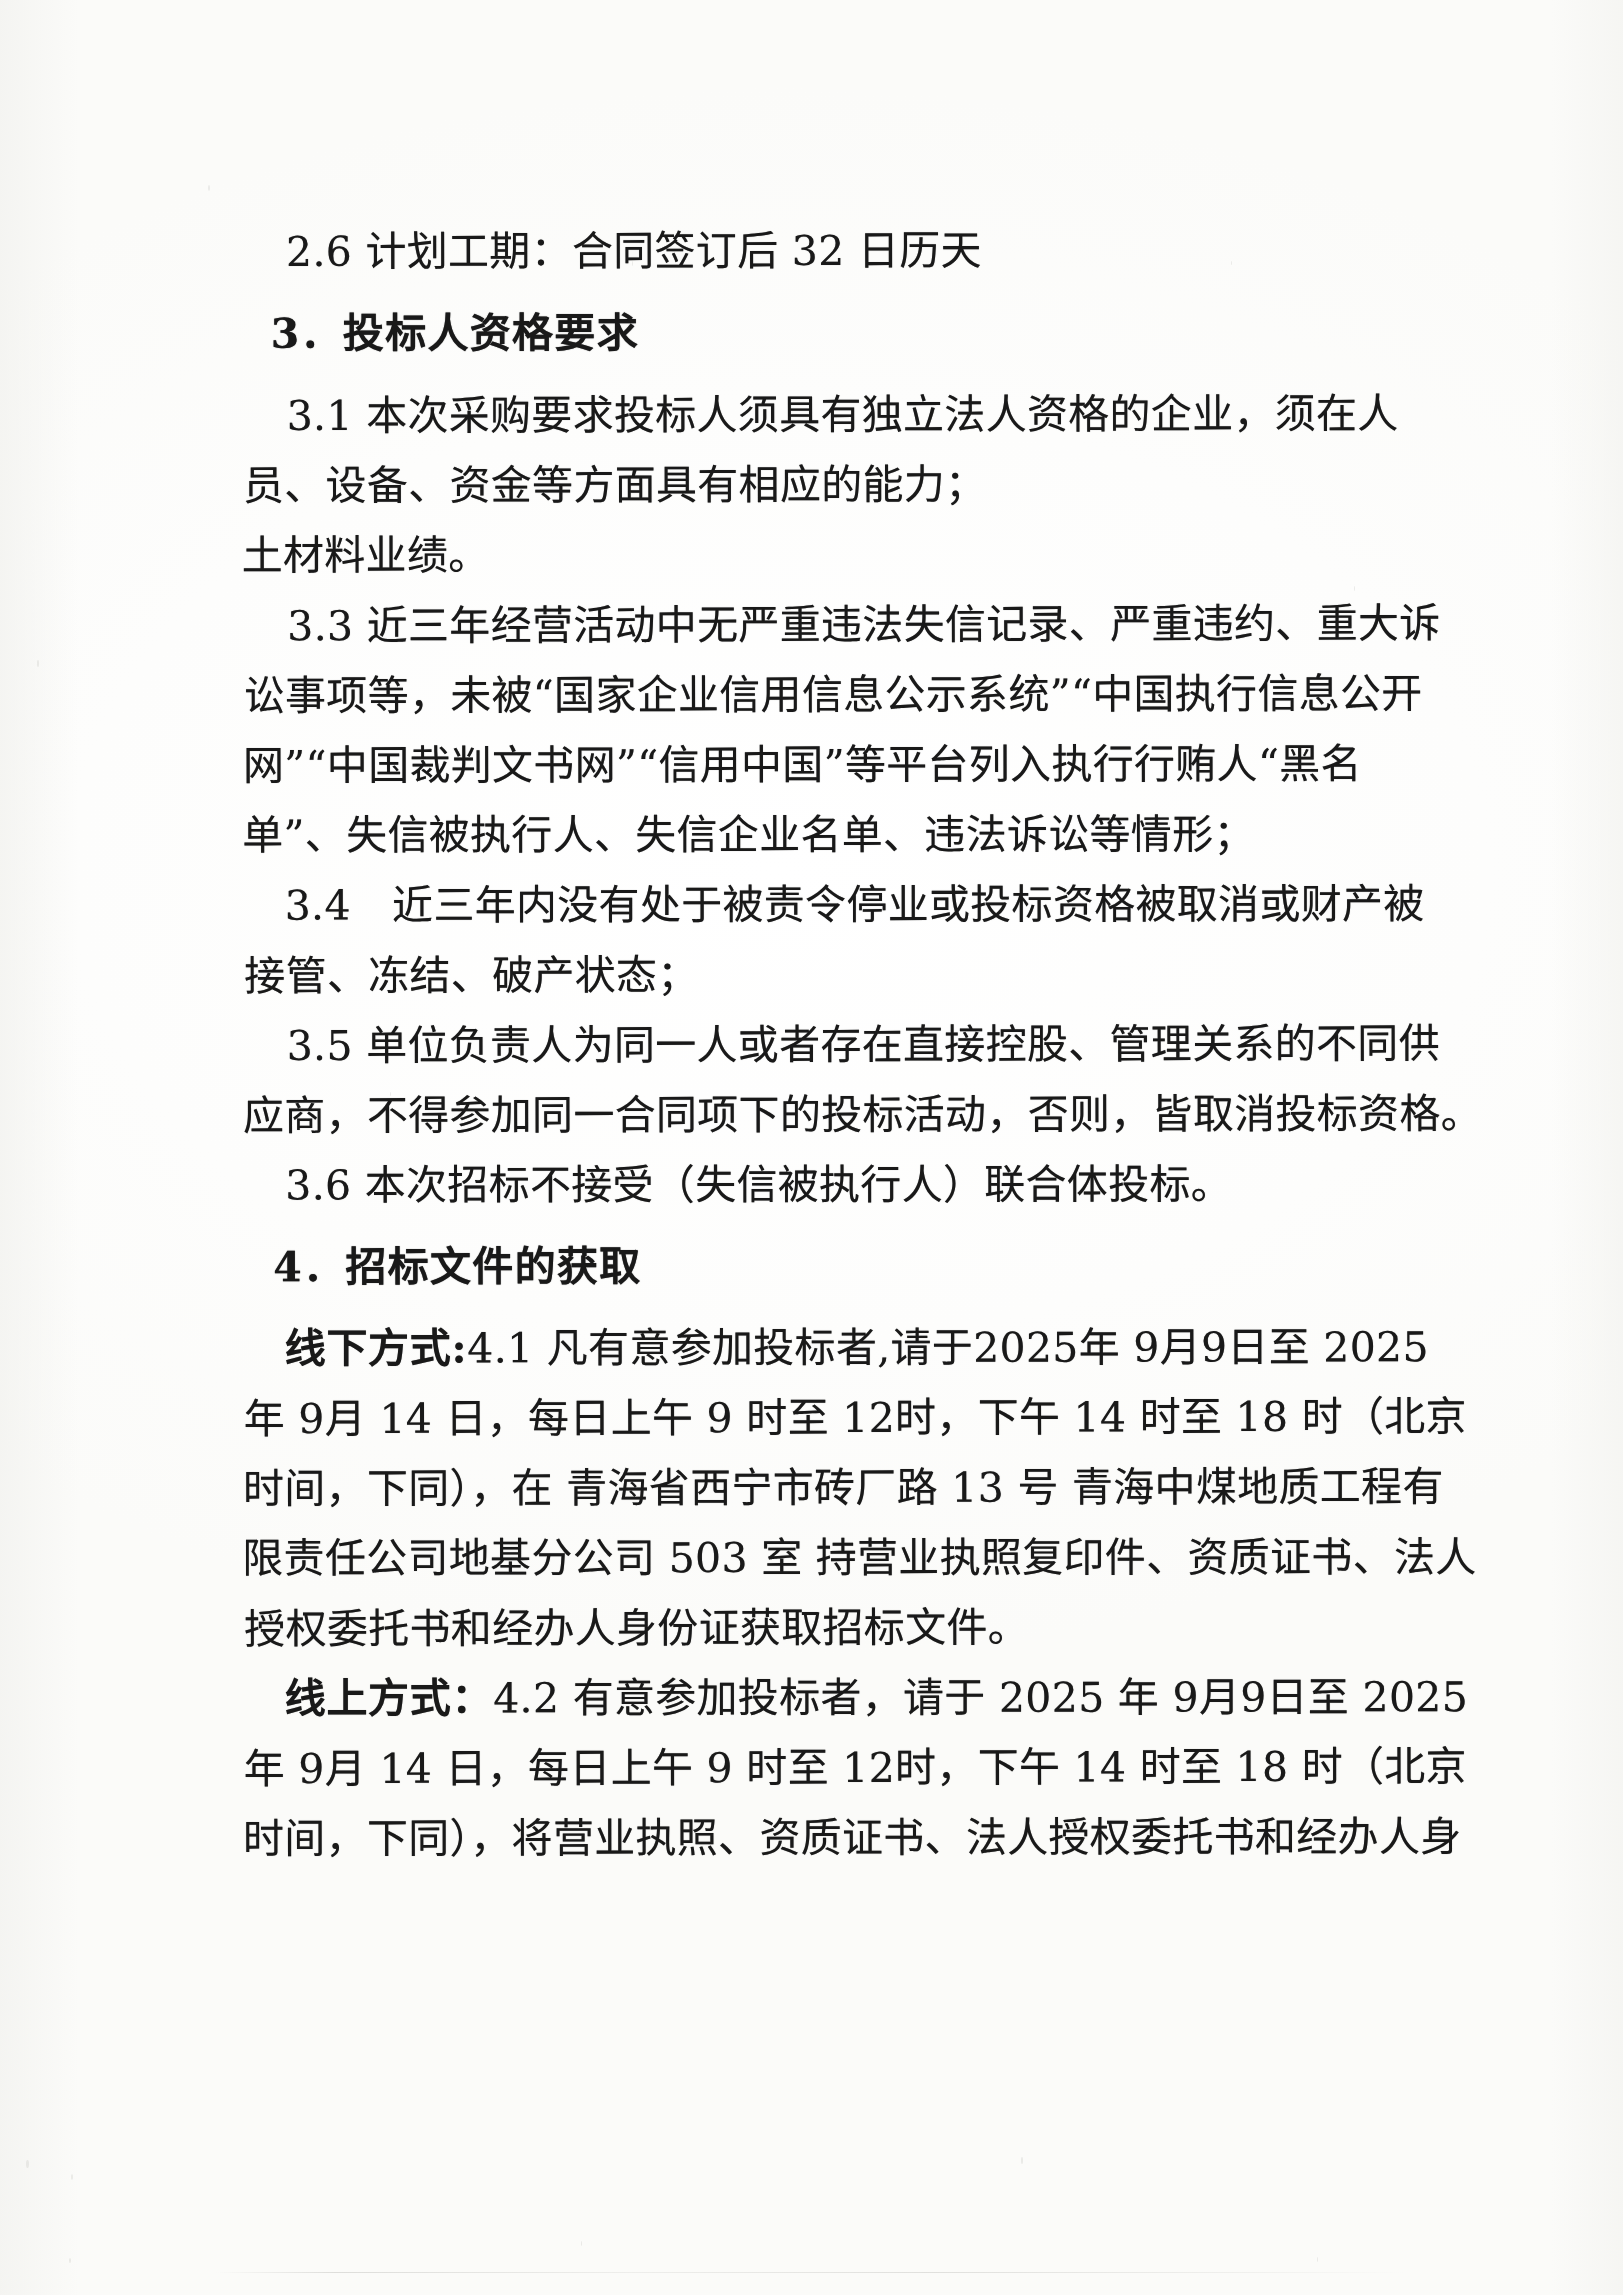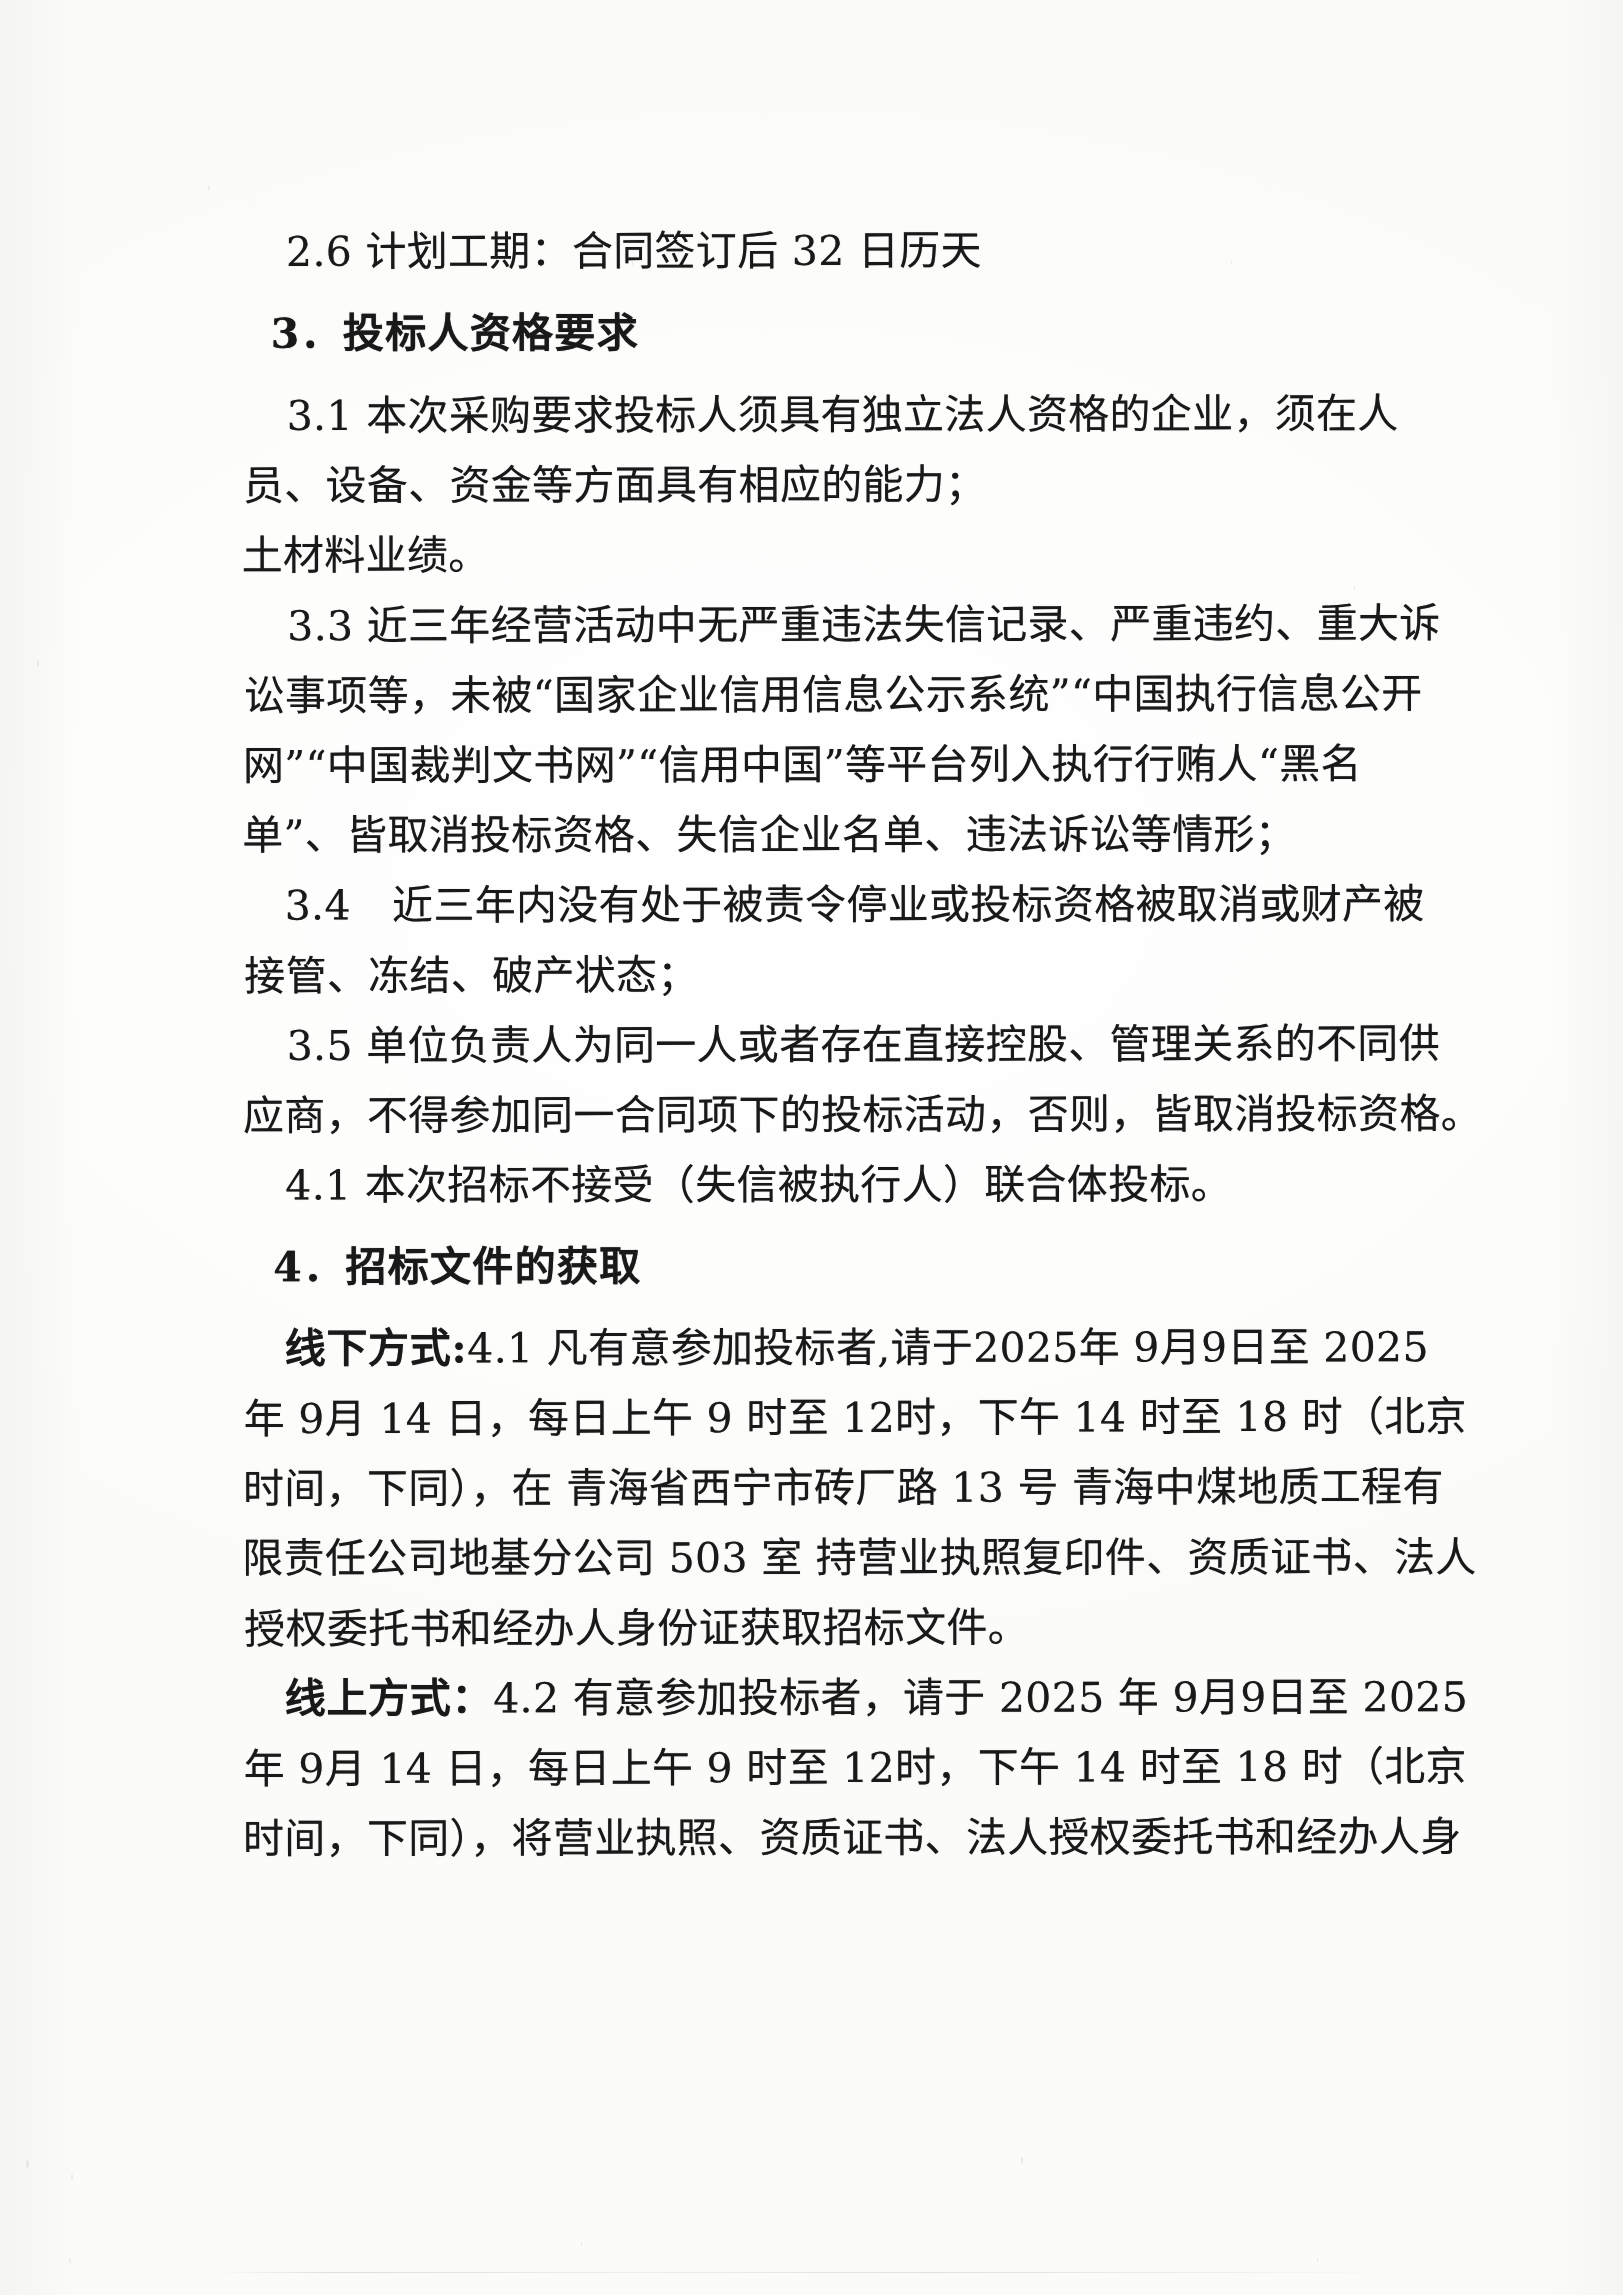--- a/index.html
+++ b/index.html
@@ -146,30 +146,30 @@
     <div class="gap-sm"></div>
 
     <div class="line indent-1 j3">3.1 本次采购要求投标人须具有独立法人资格的企业，须在人</div>
     <div class="line j1">员、设备、资金等方面具有相应的能力；</div>
 
     <div class="line j2">土材料业绩。</div>
 
     <div class="line indent-1 j5">3.3 近三年经营活动中无严重违法失信记录、严重违约、重大诉</div>
     <div class="line j3">讼事项等，未被“国家企业信用信息公示系统”“中国执行信息公开</div>
     <div class="line j1">网”“中国裁判文书网”“信用中国”等平台列入执行行贿人“黑名</div>
-    <div class="line j4">单”、皆取消投标资格、失信企业名单、违法诉讼等情形；</div>
+    <div class="line j4">单”、失信被执行人、失信企业名单、违法诉讼等情形；</div>
 
     <div class="line indent-1 j2">3.4　近三年内没有处于被责令停业或投标资格被取消或财产被</div>
     <div class="line j5">接管、冻结、破产状态；</div>
 
     <div class="line indent-1 j3">3.5 单位负责人为同一人或者存在直接控股、管理关系的不同供</div>
     <div class="line j1">应商，不得参加同一合同项下的投标活动，否则，皆取消投标资格。</div>
 
     <div class="line indent-1 j4">
-      <span>4.1 本次招标</span><span class="uline">不接受</span><span>（失信被执行人）联合体投标。</span>
+      <span>3.6 本次招标</span><span class="uline">不接受</span><span>（失信被执行人）联合体投标。</span>
     </div>
     <div class="gap-sm"></div>
 
     <div class="heading j5">4．招标文件的获取</div>
     <div class="gap-sm"></div>
 
     <div class="line indent-1 j2">
       <span class="label-bold">线下方式:</span><span>4.1 凡有意参加投标者,请于2025年 9月9日至 2025</span>
     </div>
     <div class="line j3">年 9月 14 日，每日上午 9 时至 12时，下午 14 时至 18 时（北京</div>

